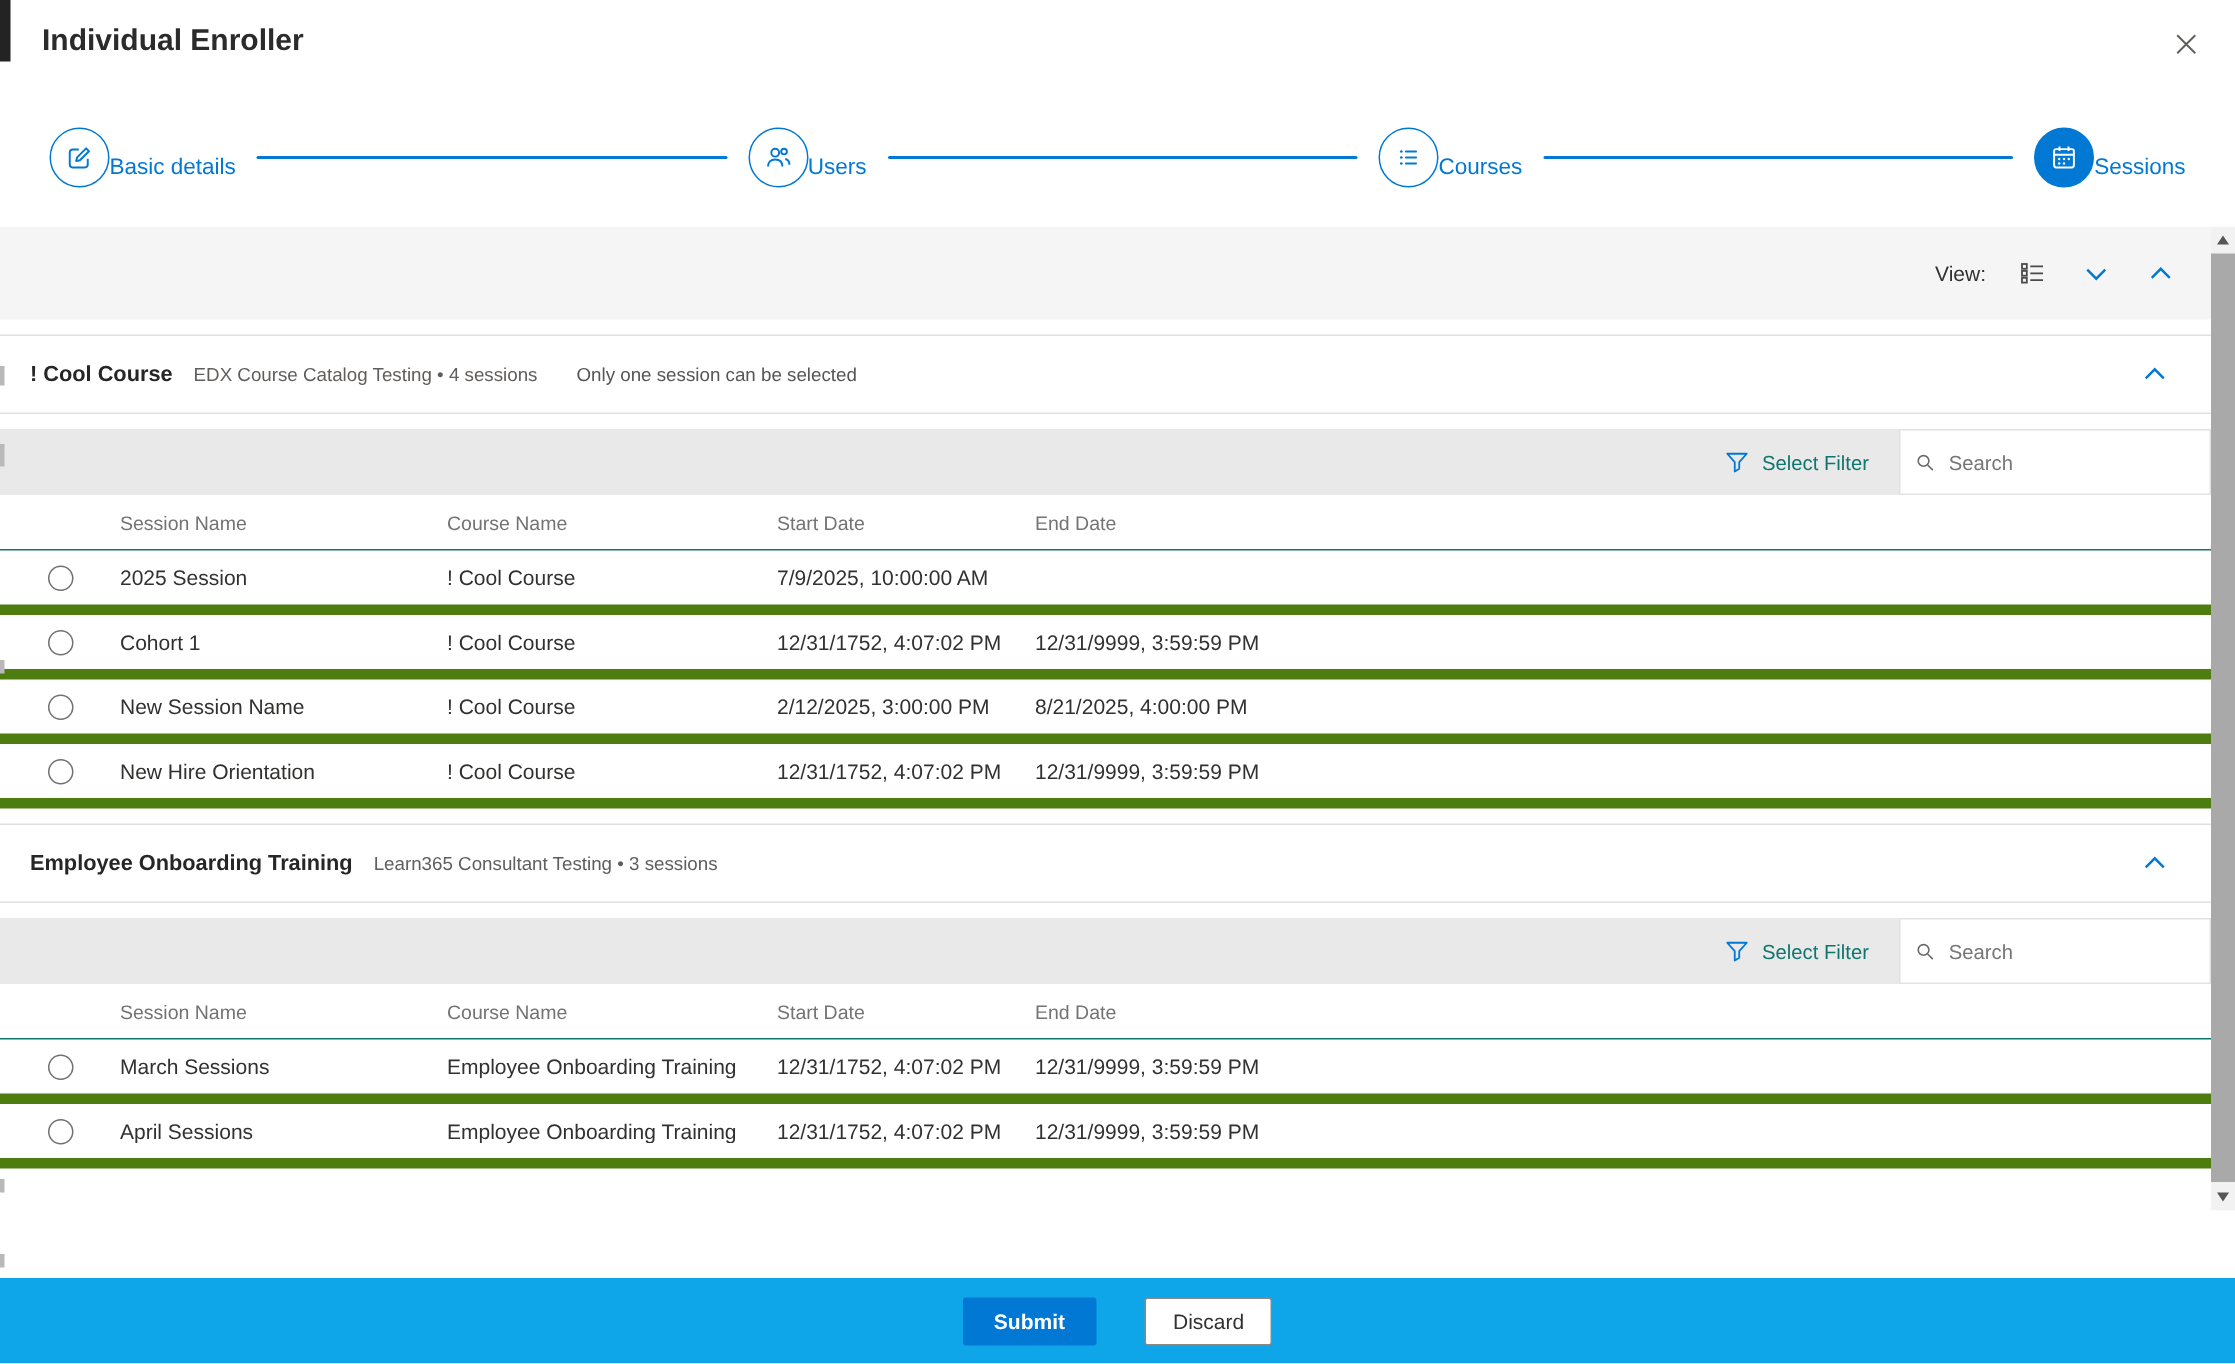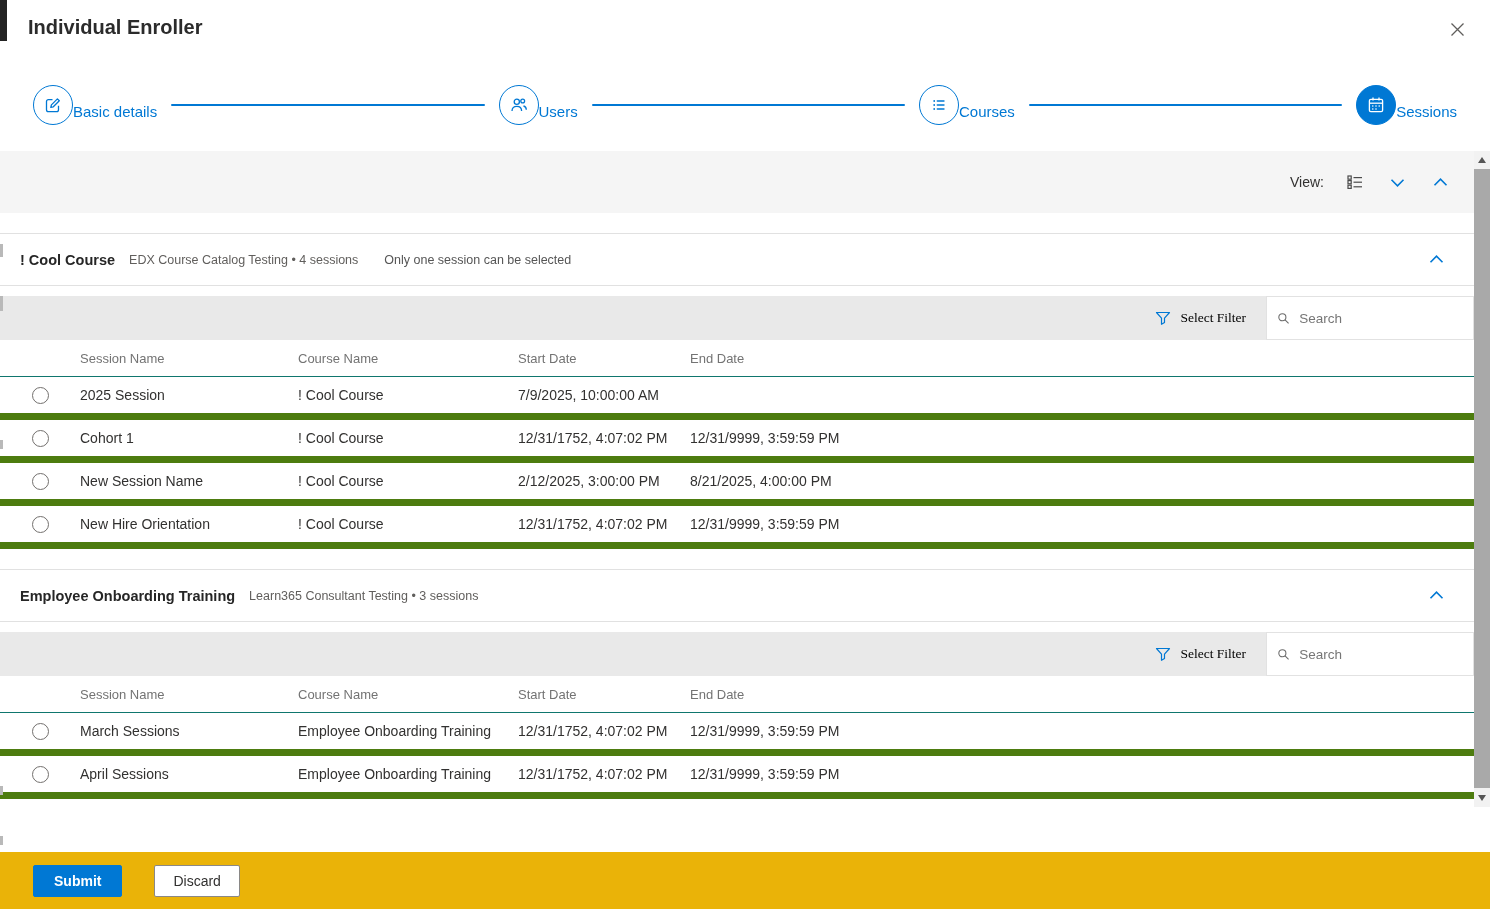--- a/index.html
+++ b/index.html
@@ -42,33 +42,33 @@
 
   .view-toolbar {
     height: 62px; background: #f5f5f5;
     display: flex; align-items: center; justify-content: flex-end;
     padding-right: 22px; gap: 20px;
   }
   .view-label { font-size: 14px; color: #323130; }
   .icon-btn { background: none; border: none; cursor: pointer; display: flex; align-items: center; padding: 2px; }
 
   
-  .section { border-top: 1px solid #e1e1e1; margin-top: 20px; background: #fff; }
+  .section { border-top: 1px solid #e1e1e1; margin-top: 10px; background: #fff; }
   .section:first-of-type { margin-top: 20px; }
   .section-header { height: 52px; border-bottom: 1px solid #e1e1e1; display: flex; align-items: center; padding: 0 24px 0 20px; }
   .section-title { font-size: 14.5px; font-weight: 700; color: #262626; white-space: nowrap; }
   .section-subtitle { font-size: 12.5px; color: #605e5c; margin-left: 14px; white-space: nowrap; }
   .section-note { font-size: 12.5px; color: #555555; margin-left: 26px; white-space: nowrap; }
   .collapse-btn { margin-left: auto; background: none; border: none; cursor: pointer; padding: 4px; display: flex; align-items: center; }
 
   .filter-bar { height: 44px; background: #e9e9e9; margin-top: 10px; display: flex; align-items: center; justify-content: flex-end; }
   .filter-btn {
     display: flex; align-items: center; gap: 9px;
     background: none; border: none; cursor: pointer;
-    font-size: 13.5px; color: #000000; margin-right: 20px; font-family: Liberation Serif, serif;
+    font-size: 13.5px; color: #0f766e; margin-right: 20px; font-family: Liberation Sans, sans-serif;
   }
   .search-box {
     width: 208px; height: 44px; background: #fff; border: 1px solid #e2e2e2;
     display: flex; align-items: center; padding: 0 10px; gap: 9px;
   }
   .search-box input { border: none; outline: none; font-size: 13.5px; color: #323130; width: 100%; background: transparent; font-family: inherit; }
   .search-box input::placeholder { color: #767676; }
 
   
   .table-header, .trow { display: grid; grid-template-columns: 80px 218px 220px 172px 1fr; align-items: center; }
@@ -77,21 +77,21 @@
   .radio-cell { display: flex; justify-content: center; }
   .radio {
     width: 17px; height: 17px; border-radius: 50%;
     border: 1px solid #73706e; background: #fff; cursor: pointer; display: inline-block;
   }
   .cell { overflow: hidden; text-overflow: ellipsis; white-space: nowrap; padding-right: 8px; }
 
   
   .footer {
     position: absolute; left: 0; bottom: 0; width: 100%; height: 57px;
-    display: flex; align-items: center; padding: 0 33px; gap: 32px; background: #eab308;
+    display: flex; align-items: center; padding: 0 33px; gap: 32px; background: #0ea5e9; justify-content: center;
   }
   .btn-primary {
     background: #0078d4; color: #fff; border: 1px solid #0078d4; border-radius: 2px;
     font-size: 14px; font-weight: 700; padding: 7px 20px; cursor: pointer; font-family: inherit;
   }
   .btn-secondary {
     background: #fff; color: #323130; border: 1px solid #8a8886; border-radius: 2px;
     font-size: 14px; padding: 7px 18px; cursor: pointer; font-family: inherit;
   }
 

